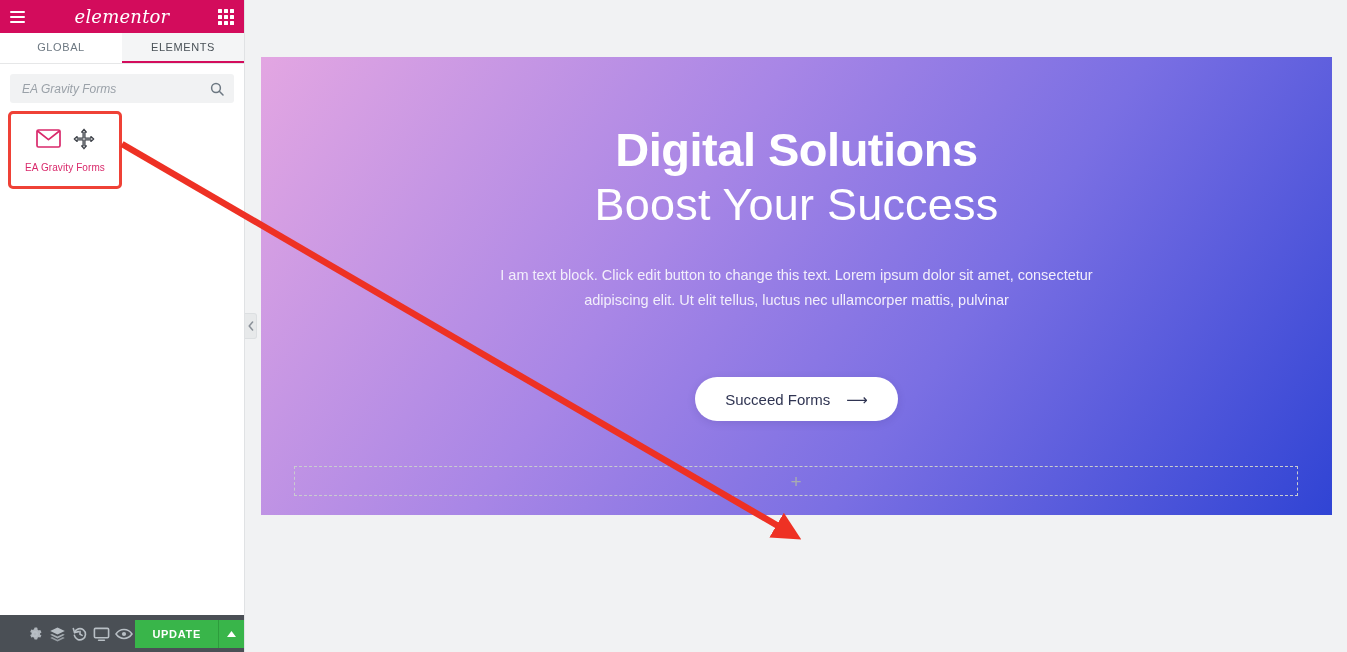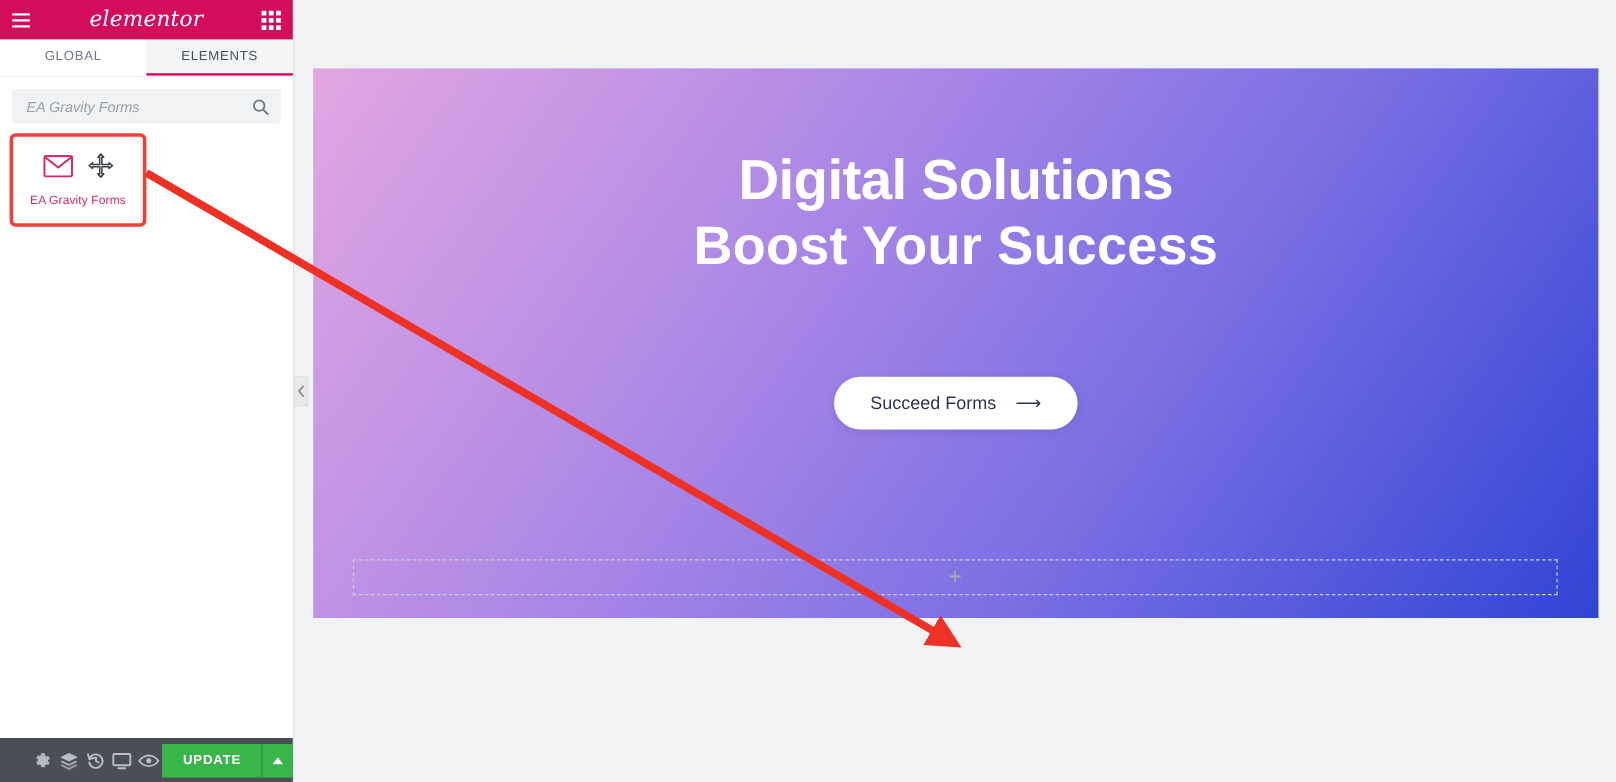--- a/index.html
+++ b/index.html
@@ -202,21 +202,21 @@
     color: #ffffff;
     line-height: 1.0;
   }
   .hero-title .l1 {
     display: block;
     font-size: 47px; font-weight: bold;
     letter-spacing: -.5px;
   }
   .hero-title .l2 {
     display: block;
-    font-size: 45px; font-weight: 700;
+    font-size: 45px; font-weight: 400;
     margin-top: 9px;
     letter-spacing: .2px;
   }
   .hero-text {
     margin-top: 36px;
     width: 650px;
     text-align: center;
     color: #f2eefb;
     font-size: 14.5px;
     line-height: 25px;
@@ -367,25 +367,26 @@
   </div>
 
   <div class="collapse-handle">
     <svg width="6" height="10" viewBox="0 0 6 10" fill="none" stroke="currentColor" stroke-width="1.5" stroke-linecap="round" stroke-linejoin="round">
       <path d="M4.6 1 1.2 5l3.4 4"></path>
     </svg>
   </div>
 
   <div id="canvas">
 
-    <div class="hero" style="background: linear-gradient(125deg, rgb(227, 166, 226) 0%, rgb(168, 134, 230) 38%, rgb(122, 111, 227) 64%, rgb(48, 68, 212) 100%); gap: 23px;">
+    <div class="hero" style="background: linear-gradient(125deg, rgb(227, 166, 226) 0%, rgb(168, 134, 230) 38%, rgb(122, 111, 227) 64%, rgb(48, 68, 212) 100%);">
       <div class="hero-title">
         <span class="l1">Digital Solutions</span>
         <span class="l2">Boost Your Success</span>
       </div>
+      <div class="hero-text">I am text block. Click edit button to change this text. Lorem ipsum dolor sit amet, consectetur adipiscing elit. Ut elit tellus, luctus nec ullamcorper mattis, pulvinar</div>
       <button class="hero-cta">
         <span>Succeed Forms</span>
         <span class="arr">⟶</span>
       </button>
     </div>
 
     <div class="dropzone">
       <span>+</span>
     </div>
   </div>

